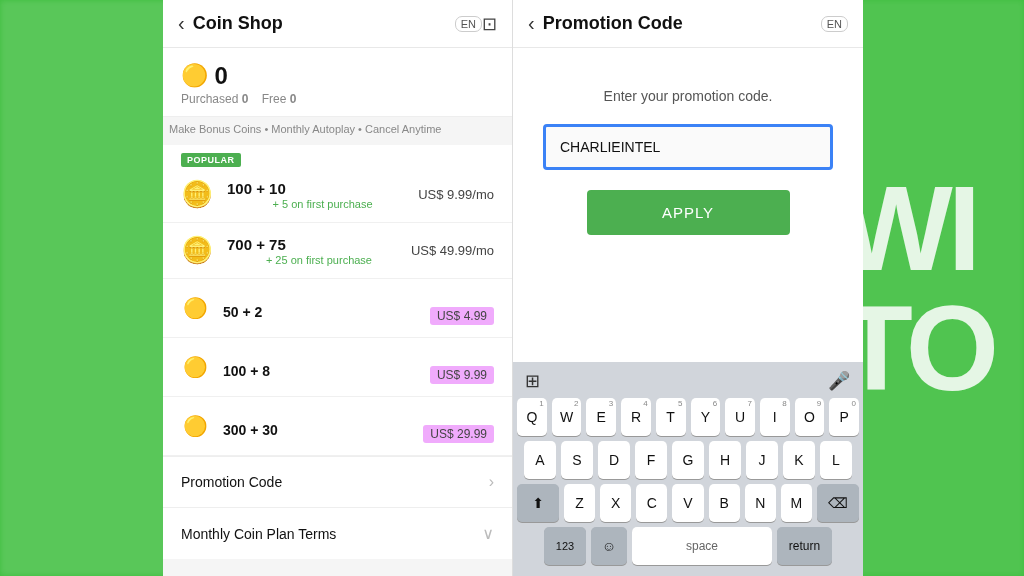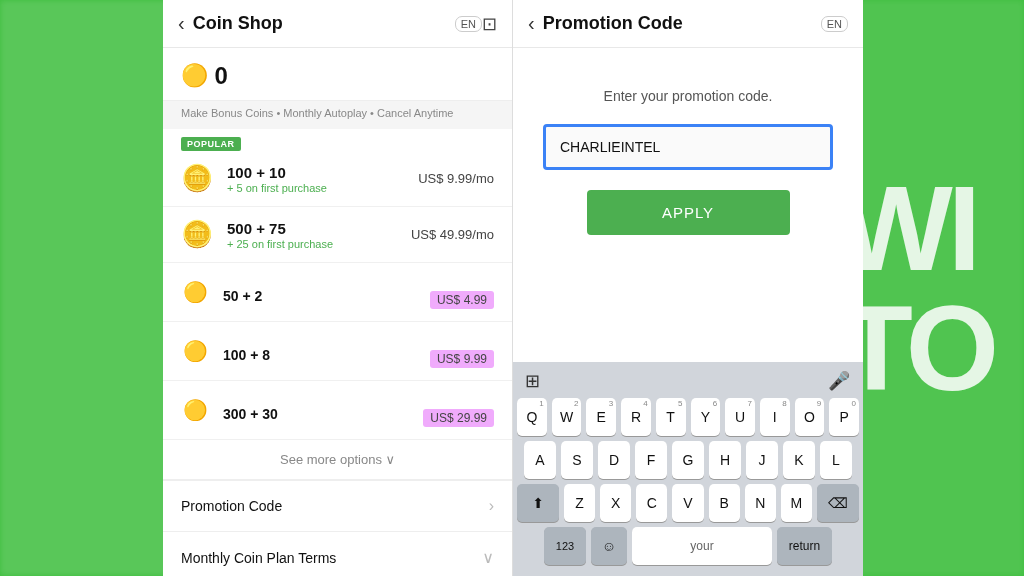--- a/index.html
+++ b/index.html
@@ -150,21 +150,21 @@
     .coins-sub {
       font-size: 12px;
       color: #888;
       margin-top: 2px;
     }
     .coins-sub span { margin-right: 10px; }
 
     .plan-notice {
       font-size: 11px;
       color: #888;
-      padding: 6px 18px;
+      padding: 6px 6px;
       background: #f5f5f5;
       border-top: 1px solid #eee;
     }
 
     .section-monthly {
       background: #fff;
       margin-top: 4px;
       padding: 0;
     }
 
@@ -199,20 +199,21 @@
     .coin-plan-info { flex: 1; }
     .coin-plan-amount {
       font-size: 15px;
       font-weight: 600;
       color: #111;
     }
     .coin-plan-bonus {
       font-size: 11px;
       color: #4caf50;
       margin-top: 1px;
+      text-align: center;
     }
     .coin-plan-price {
       font-size: 13px;
       color: #444;
       font-weight: 500;
     }
 
     .section-title {
       font-size: 15px;
       font-weight: 600;
@@ -425,40 +426,44 @@
       <span class="header-icon">⊡</span>
     </div>
 
     <div class="panel-left-content">
 
       <div class="coins-summary">
         <div class="coins-main">
           <span class="coin-icon-large">🟡</span>
           <span class="coins-amount">0</span>
         </div>
+        <div class="coins-sub">
+          <span>Purchased <strong>0</strong></span>
+          <span>Free <strong>0</strong></span>
+        </div>
       </div>
 
       <div class="plan-notice">Make Bonus Coins • Monthly Autoplay • Cancel Anytime</div>
 
       <div class="section-monthly">
         <span class="popular-badge">POPULAR</span>
 
         <div class="coin-plan-item highlighted">
           <span class="coin-pile">🪙</span>
           <div class="coin-plan-info">
             <div class="coin-plan-amount">100 + 10</div>
             <div class="coin-plan-bonus">+ 5 on first purchase</div>
           </div>
           <span class="coin-plan-price">US$ 9.99/mo</span>
         </div>
 
         <div class="coin-plan-item">
           <span class="coin-pile">🪙</span>
           <div class="coin-plan-info">
-            <div class="coin-plan-amount">500 + 75</div>
+            <div class="coin-plan-amount">700 + 75</div>
             <div class="coin-plan-bonus">+ 25 on first purchase</div>
           </div>
           <span class="coin-plan-price">US$ 49.99/mo</span>
         </div>
       </div>
 
 
       <div class="one-time-item">
         <span class="coin-icon-sm">🟡</span>
         <div class="one-time-info">
@@ -476,21 +481,20 @@
       </div>
 
       <div class="one-time-item">
         <span class="coin-icon-sm">🟡</span>
         <div class="one-time-info">
           <span class="one-time-amount">300 + 30</span>
         </div>
         <span class="one-time-price">US$ 29.99</span>
       </div>
 
-      <div class="see-more">See more options ∨</div>
 
       <div class="bottom-menu-item">
         <span class="bottom-menu-label">Promotion Code</span>
         <span class="bottom-menu-arrow">›</span>
       </div>
 
       <div class="bottom-menu-item">
         <span class="bottom-menu-label">Monthly Coin Plan Terms</span>
         <span class="bottom-menu-chevron">∨</span>
       </div>
@@ -549,18 +553,18 @@
         <div class="key">V</div>
         <div class="key">B</div>
         <div class="key">N</div>
         <div class="key">M</div>
         <div class="key key-backspace key-dark">⌫</div>
       </div>
 
       <div class="keyboard-row">
         <div class="key key-dark" style="max-width:42px;min-width:42px;font-size:11px;">123</div>
         <div class="key key-dark" style="max-width:36px;min-width:36px;">☺</div>
-        <div class="key key-space">your</div>
+        <div class="key key-space">space</div>
         <div class="key key-dark" style="max-width:55px;min-width:55px;font-size:12px;">return</div>
       </div>
     </div>
   </div>
 </div>
 
 </body></html>

